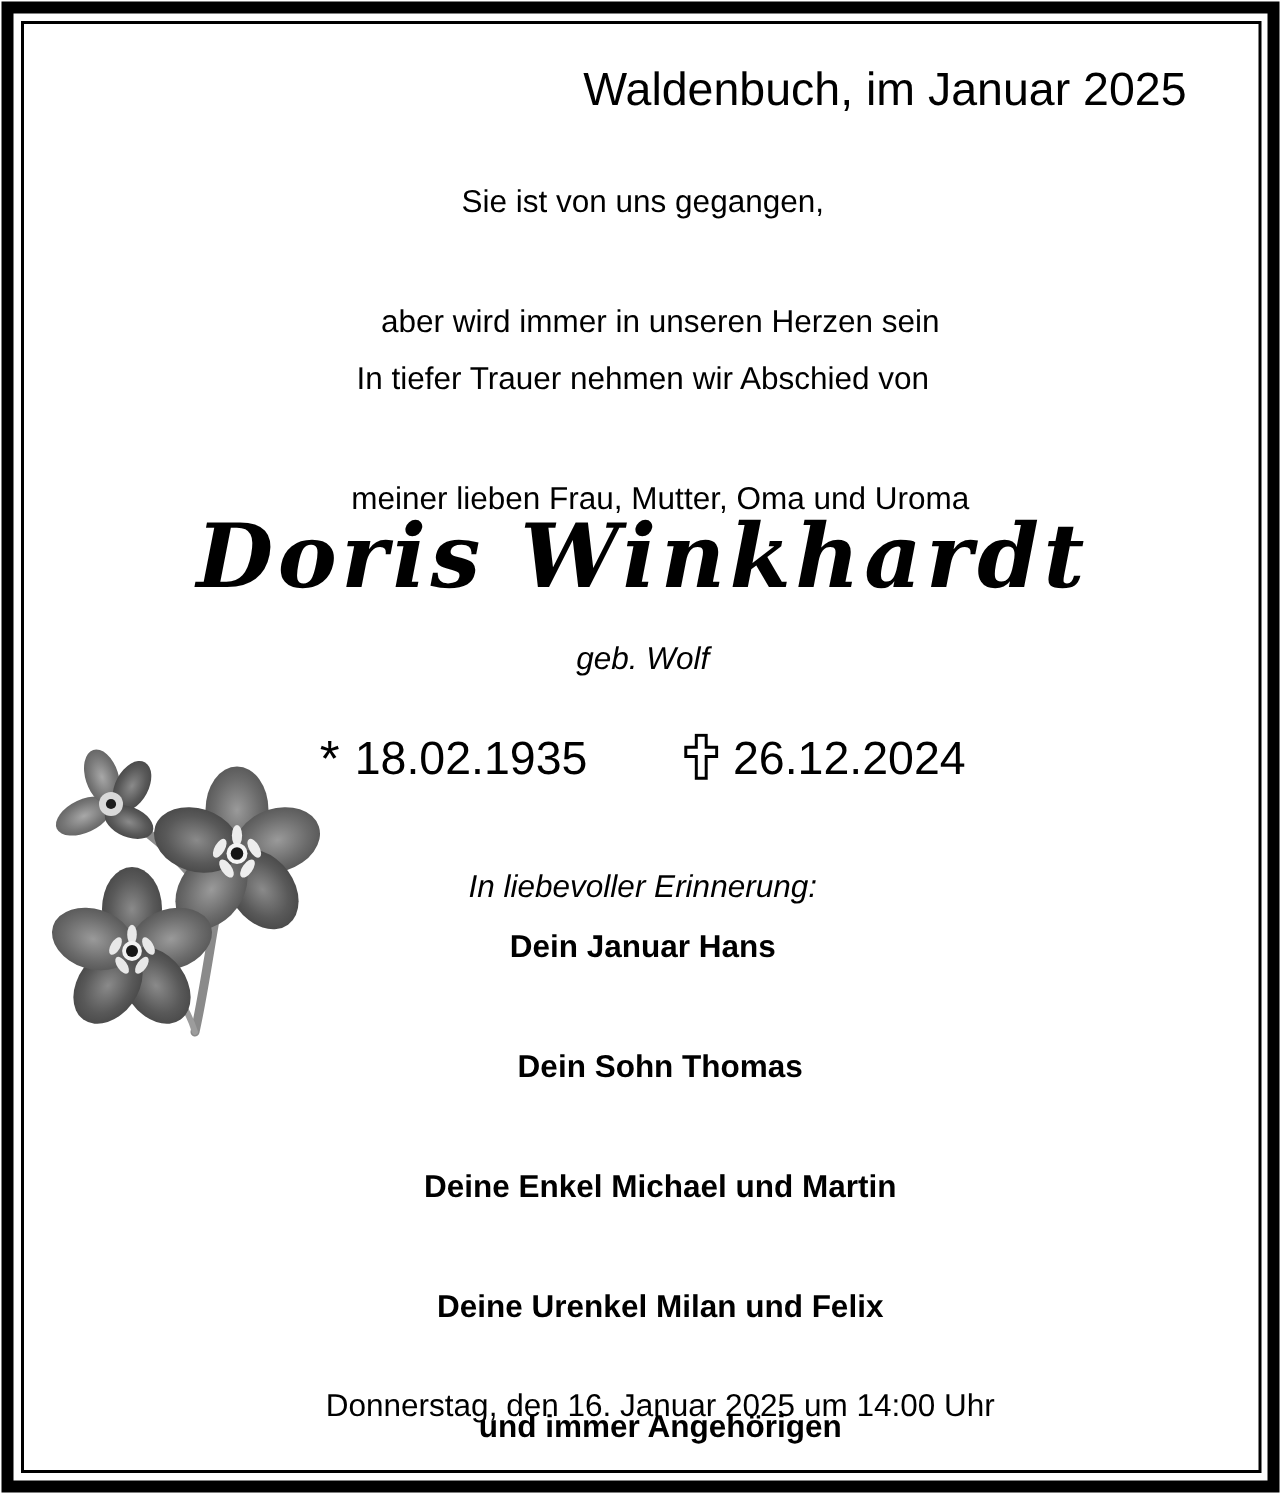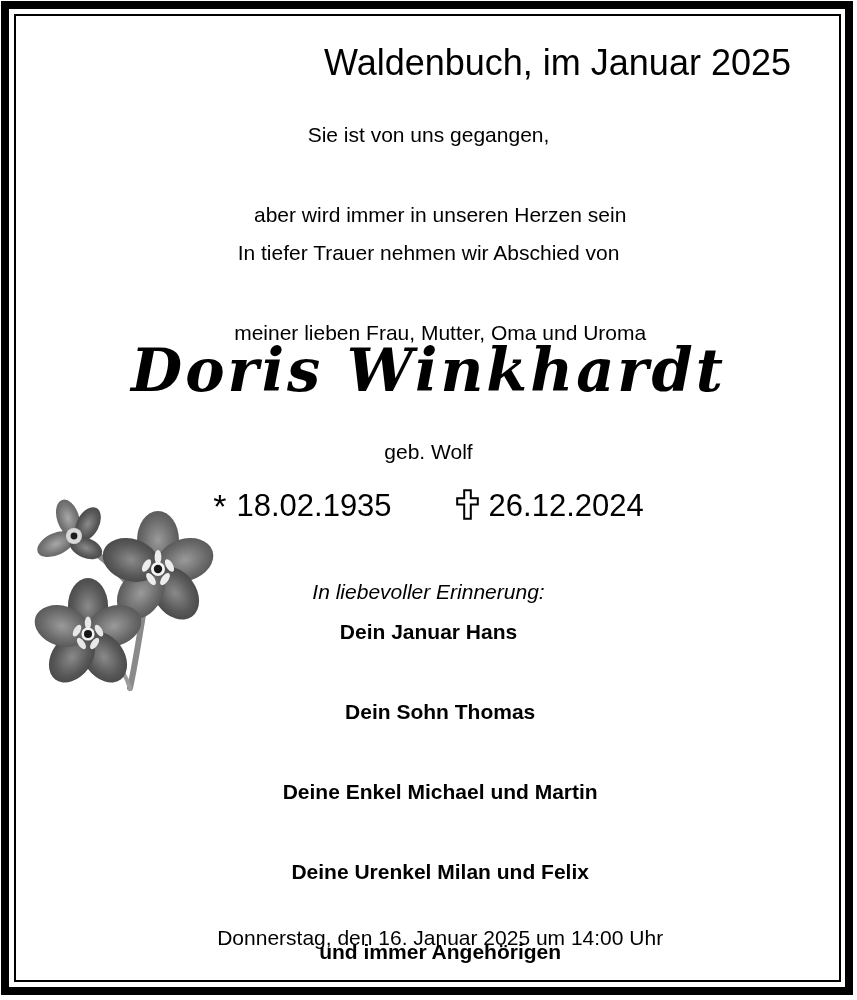--- a/index.html
+++ b/index.html
@@ -30,35 +30,35 @@
     width: 100%;
     text-align: center;
     font-size: 21px;
     line-height: 40px;
     white-space: pre;
   }
   .dateline {
     position: absolute;
     top: 42px;
     right: 66px;
-    font-size: 36px;
+    font-size: 31px;
     text-align: right;
   }
   .epigraph { top: 115px; }
   .intro { top: 233px; }
   .name {
     top: 336px;
     font-family: "DejaVu Serif", serif;
     font-style: italic;
     font-weight: bold;
     font-size: 59px;
     line-height: 70px;
     letter-spacing: 3px;
   }
-  .maiden { top: 432px; }
+  .maiden { top: 420px; font-style: italic; }
   .dates {
     position: absolute;
     top: 488px;
     left: 0;
     width: 100%;
     display: flex;
     justify-content: center;
     align-items: center;
     gap: 14px;
     font-size: 31px;

